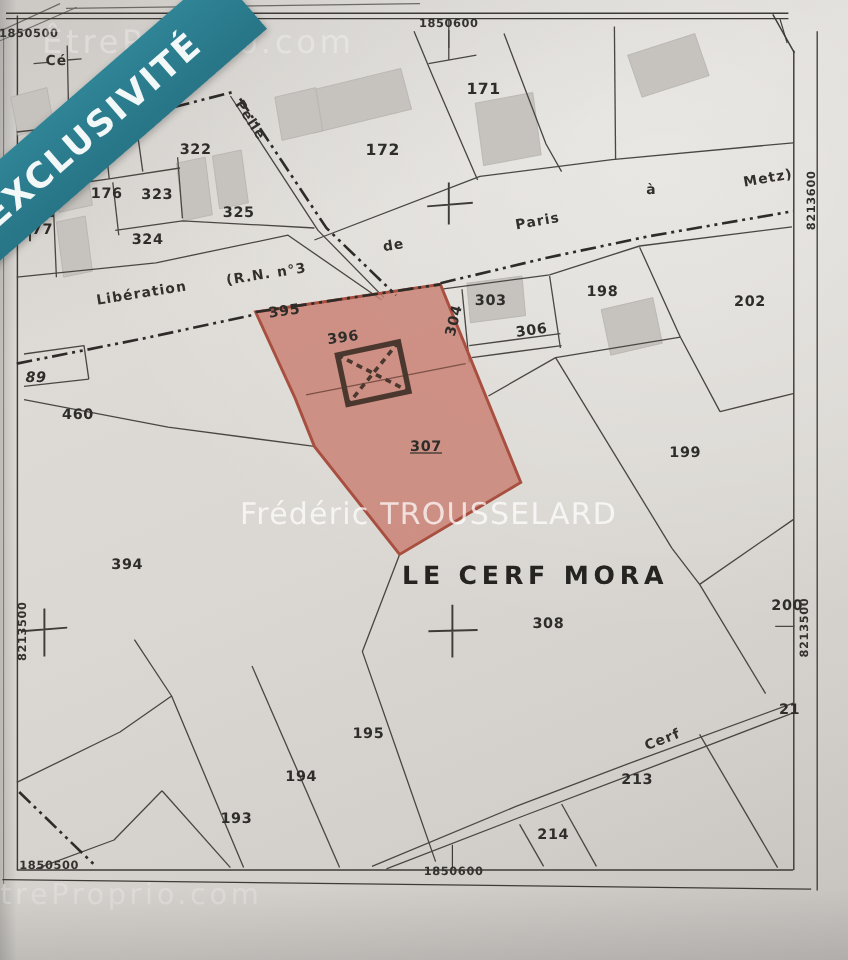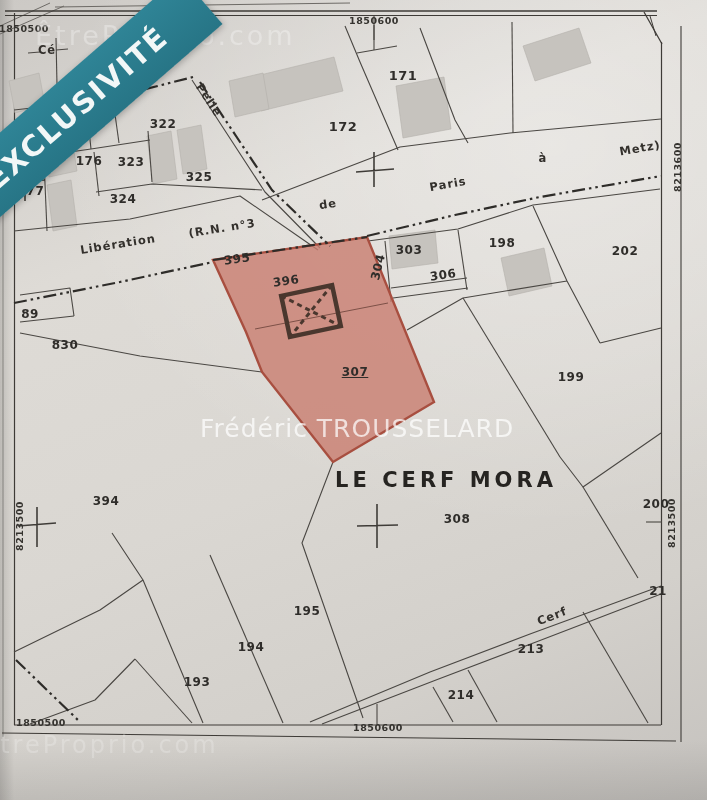--- a/index.html
+++ b/index.html
@@ -152,34 +152,34 @@
     </g>
   </svg>
 
   <div id="labels">
       <span class="lab-parcel" style="left: 31px; top: 191px; transform: translate(-50%, -50%) rotate(0deg);">177</span>
       <span class="lab-parcel" style="left: 89px; top: 161px; transform: translate(-50%, -50%) rotate(0deg);">176</span>
       <span class="lab-parcel" style="left: 163px; top: 124px; transform: translate(-50%, -50%) rotate(0deg);">322</span>
       <span class="lab-parcel" style="left: 131px; top: 162px; transform: translate(-50%, -50%) rotate(0deg);">323</span>
       <span class="lab-parcel" style="left: 123px; top: 199px; transform: translate(-50%, -50%) rotate(0deg);">324</span>
       <span class="lab-parcel" style="left: 199px; top: 177px; transform: translate(-50%, -50%) rotate(0deg);">325</span>
-      <span class="lab-parcel" style="left: 319px; top: 126px; transform: translate(-50%, -50%) rotate(0deg); font-size: 13px; margin-left: 24px;">172</span>
+      <span class="lab-parcel" style="left: 319px; top: 126px; transform: translate(-50%, -50%) rotate(0deg); font-size: 13px;">172</span>
       <span class="lab-parcel" style="left: 403px; top: 75px; transform: translate(-50%, -50%) rotate(0deg); font-size: 13px;">171</span>
       <span class="lab-parcel" style="left: 237px; top: 259px; transform: translate(-50%, -50%) rotate(-8deg);">395</span>
       <span class="lab-parcel" style="left: 286px; top: 281px; transform: translate(-50%, -50%) rotate(-8deg);">396</span>
       <span class="lab-parcel" style="left: 378px; top: 267px; transform: translate(-50%, -50%) rotate(-76deg);">304</span>
       <span class="lab-parcel" style="left: 409px; top: 250px; transform: translate(-50%, -50%) rotate(0deg);">303</span>
       <span class="lab-parcel" style="left: 443px; top: 275px; transform: translate(-50%, -50%) rotate(-8deg);">306</span>
       <span class="lab-parcel" style="left: 502px; top: 243px; transform: translate(-50%, -50%) rotate(0deg);">198</span>
       <span class="lab-parcel" style="left: 605px; top: 251px; transform: translate(-50%, -50%) rotate(0deg); margin-left: 20px;">202</span>
-      <span class="lab-parcel" style="left: 30px; top: 314px; transform: translate(-50%, -50%) rotate(0deg);">89</span>
-      <span class="lab-parcel" style="left: 65px; top: 345px; transform: translate(-50%, -50%) rotate(0deg);">830</span>
+      <span class="lab-parcel" style="left: 30px; top: 314px; transform: translate(-50%, -50%) rotate(0deg); font-style: italic;">89</span>
+      <span class="lab-parcel" style="left: 65px; top: 345px; transform: translate(-50%, -50%) rotate(0deg);">460</span>
       <span class="lab-parcel" style="left: 355px; top: 372px; transform: translate(-50%, -50%) rotate(0deg); text-decoration: underline;">307</span>
       <span class="lab-parcel" style="left: 571px; top: 377px; transform: translate(-50%, -50%) rotate(0deg);">199</span>
-      <span class="lab-parcel" style="left: 106px; top: 470px; transform: translate(-50%, -50%) rotate(0deg); margin-top: 31px;">394</span>
+      <span class="lab-parcel" style="left: 106px; top: 470px; transform: translate(-50%, -50%) rotate(0deg);">394</span>
       <span class="lab-parcel" style="left: 457px; top: 519px; transform: translate(-50%, -50%) rotate(0deg);">308</span>
       <span class="lab-parcel" style="left: 656px; top: 504px; transform: translate(-50%, -50%) rotate(0deg);">200</span>
       <span class="lab-parcel" style="left: 307px; top: 611px; transform: translate(-50%, -50%) rotate(0deg);">195</span>
       <span class="lab-parcel" style="left: 251px; top: 647px; transform: translate(-50%, -50%) rotate(0deg);">194</span>
       <span class="lab-parcel" style="left: 197px; top: 682px; transform: translate(-50%, -50%) rotate(0deg);">193</span>
       <span class="lab-parcel" style="left: 531px; top: 649px; transform: translate(-50%, -50%) rotate(0deg); text-align: center;">213</span>
       <span class="lab-parcel" style="left: 461px; top: 695px; transform: translate(-50%, -50%) rotate(0deg);">214</span>
       <span class="lab-parcel" style="left: 658px; top: 591px; transform: translate(-50%, -50%) rotate(0deg);">21</span>
       <span class="lab-street" style="left: 47px; top: 50px; transform: translate(-50%, -50%) rotate(0deg);">Cé</span>
       <span class="lab-street" style="left: 209px; top: 100px; transform: translate(-50%, -50%) rotate(57deg);">Pelle</span>

